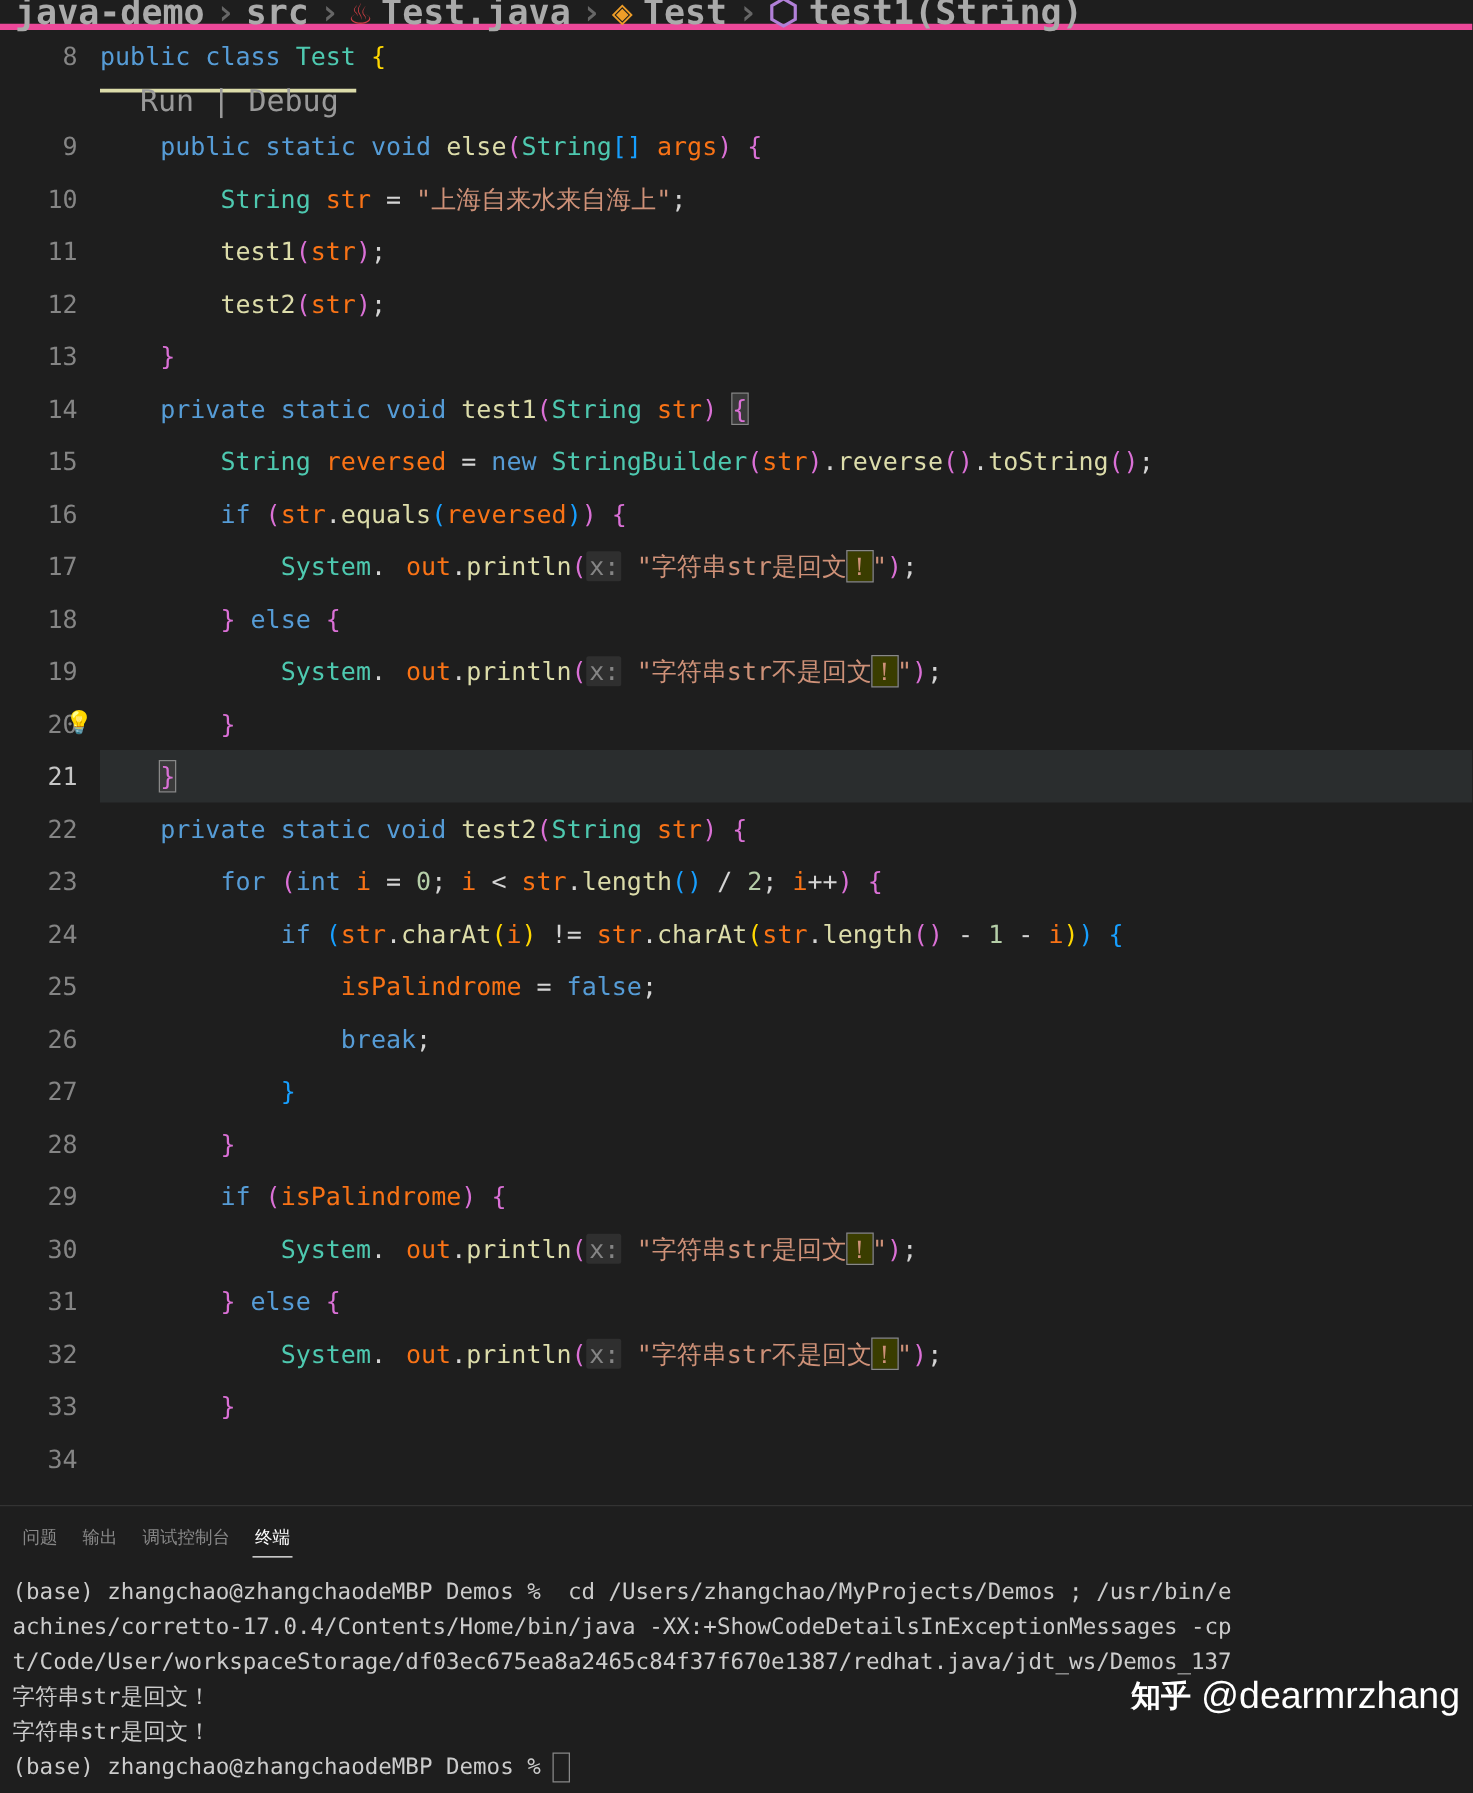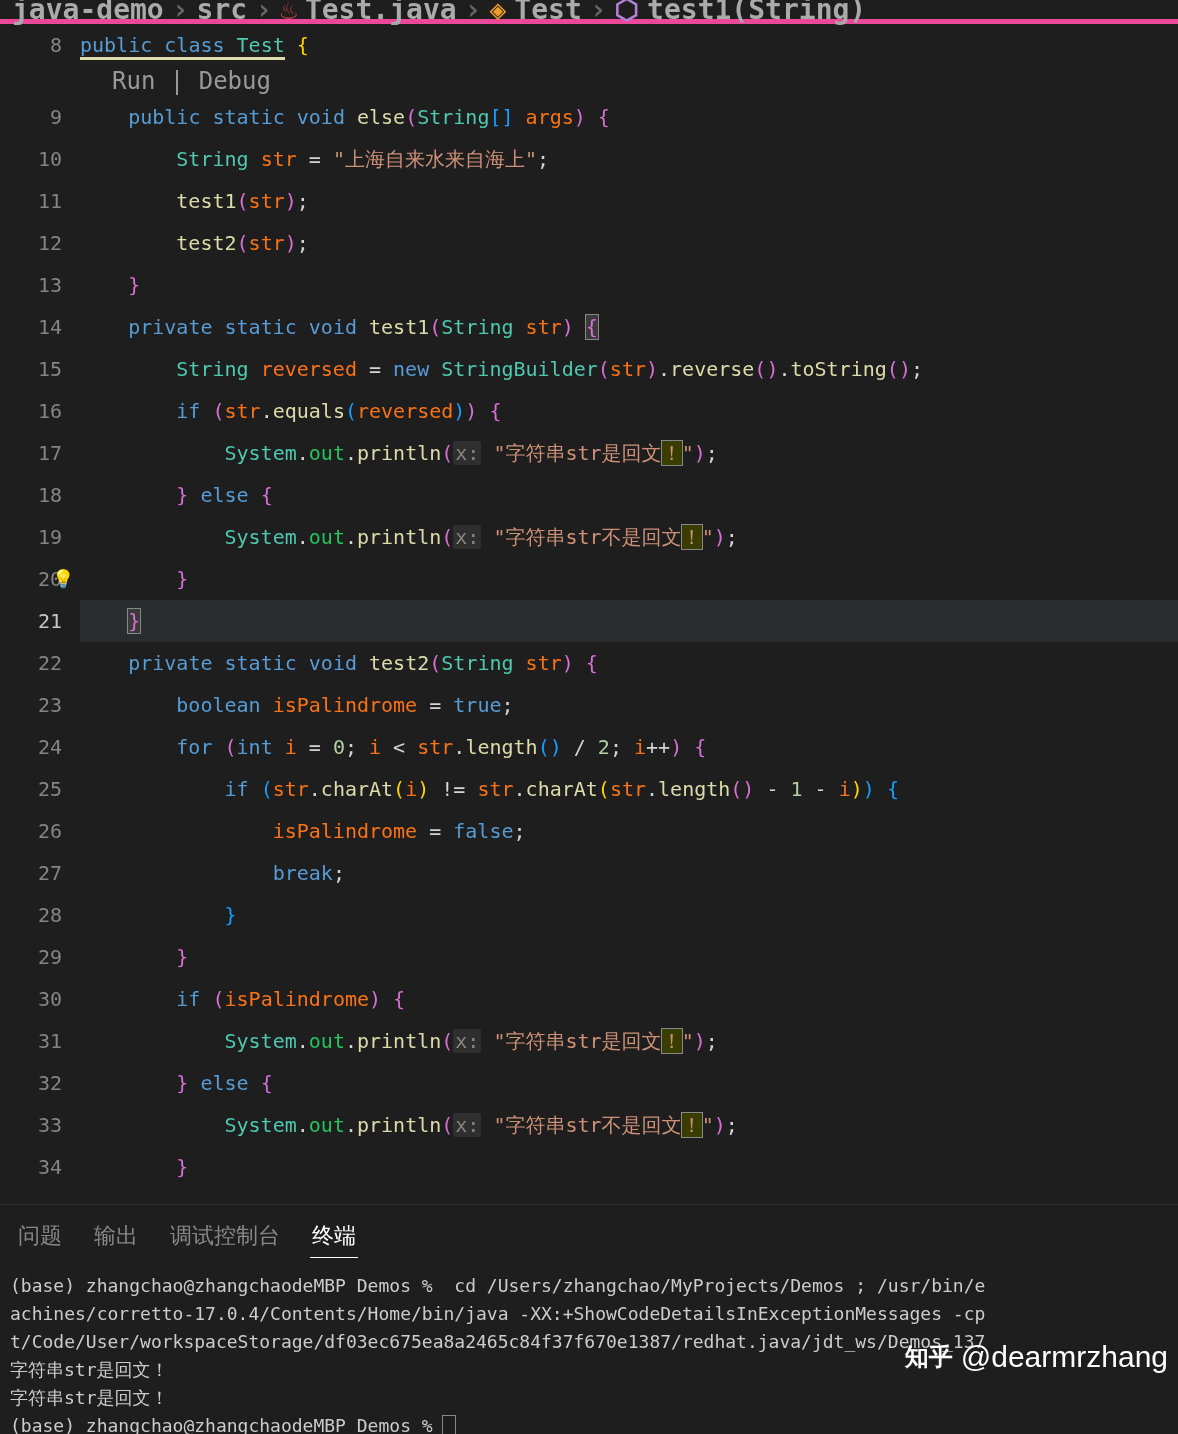--- a/index.html
+++ b/index.html
@@ -46,51 +46,51 @@
   flex: 1;
   position: relative;
 }
 .code .line { height: 42px; line-height: 42px; white-space: pre; }
 .code .line.hl { background: #2a2d2e; }
 .kw { color: #569cd6; }
 .type { color: #4ec9b0; }
 .fn { color: #dcdcaa; }
 .str { color: #ce9178; }
 .var { color: #f97316; }
-.field { color: #22c55e; }
+.field { color: #f97316; margin-left: 16px; }
 .op { color: #d4d4d4; }
 .paren { color: #ffd700; }
 .paren2 { color: #da70d6; }
 .paren3 { color: #179fff; }
 .num { color: #b5cea8; }
 .bool { color: #569cd6; }
 .hint { color: #858585; background:#2f2f2f; padding:0 2px; border-radius:2px;}
 .codelens { color: #999; font-size:24px; height:30px; line-height:30px; padding-left:32px;}
 .codelens a { color:#999; cursor:pointer;}
 .classname { color:#4ec9b0; }
-.classunderline { border-bottom: 3px solid #dcdcaa; padding-bottom:0;margin-top:28px;}
+.classunderline { border-bottom: 3px solid #dcdcaa; padding-bottom:14px;margin-top:28px;}
 .highlight-char { background:#3a3d00; outline:1px solid #888;}
 .bracket-match { outline:1px solid #888; background:#3a3a3a;}
 .lightbulb {
   position: absolute;
   left: -28px;
   top: 0;
   color: #ffcc00;
   font-size: 18px;
 }
 .panel {
   border-top: 1px solid #333;
   background: #1e1e1e;
   height: 230px;
 }
 .tabs {
   display: flex;
-  gap: 28px;
+  gap: 16px;
   padding: 10px 16px 0;
-  font-size: 22px;
+  font-size: 14px;
   color: #888;
 }
 .tab { padding: 6px 2px; cursor:pointer;}
 .tab.active { color: #fff; border-bottom: 1px solid #fff;}
 .terminal {
   padding: 14px 10px;
   font-size: 18px;
   color: #ccc;
   line-height: 28px;
   white-space: pre-wrap;
@@ -191,21 +191,20 @@
     <div class="line">        <span class="paren2">}</span> <span class="kw">else</span> <span class="paren2">{</span></div>
 
     <div class="line">            <span class="type">System</span>.<span class="field">out</span>.<span class="fn">println</span><span class="paren2">(</span><span class="hint">x:</span> <span class="str">"字符串str不是回文<span class="highlight-char">！</span>"</span><span class="paren2">)</span>;</div>
 
     <div class="line" style="position:relative;"><span class="lightbulb">💡</span>        <span class="paren2">}</span></div>
 
     <div class="line hl">    <span class="bracket-match paren2">}</span></div>
 
     <div class="line">    <span class="kw">private</span> <span class="kw">static</span> <span class="kw">void</span> <span class="fn">test2</span><span class="paren2">(</span><span class="type">String</span> <span class="var">str</span><span class="paren2">)</span> <span class="paren2">{</span></div>
 
-    <div class="line">        <span class="kw">boolean</span> <span class="var">isPalindrome</span> = <span class="bool">true</span>;</div>
 
     <div class="line">        <span class="kw">for</span> <span class="paren2">(</span><span class="kw">int</span> <span class="var">i</span> = <span class="num">0</span>; <span class="var">i</span> &lt; <span class="var">str</span>.<span class="fn">length</span><span class="paren3">()</span> / <span class="num">2</span>; <span class="var">i</span>++<span class="paren2">)</span> <span class="paren2">{</span></div>
 
     <div class="line">            <span class="kw">if</span> <span class="paren3">(</span><span class="var">str</span>.<span class="fn">charAt</span><span class="paren">(</span><span class="var">i</span><span class="paren">)</span> != <span class="var">str</span>.<span class="fn">charAt</span><span class="paren">(</span><span class="var">str</span>.<span class="fn">length</span><span class="paren2">()</span> - <span class="num">1</span> - <span class="var">i</span><span class="paren">)</span><span class="paren3">)</span> <span class="paren3">{</span></div>
 
     <div class="line">                <span class="var">isPalindrome</span> = <span class="bool">false</span>;</div>
 
     <div class="line">                <span class="kw">break</span>;</div>
 
     <div class="line">            <span class="paren3">}</span></div>

